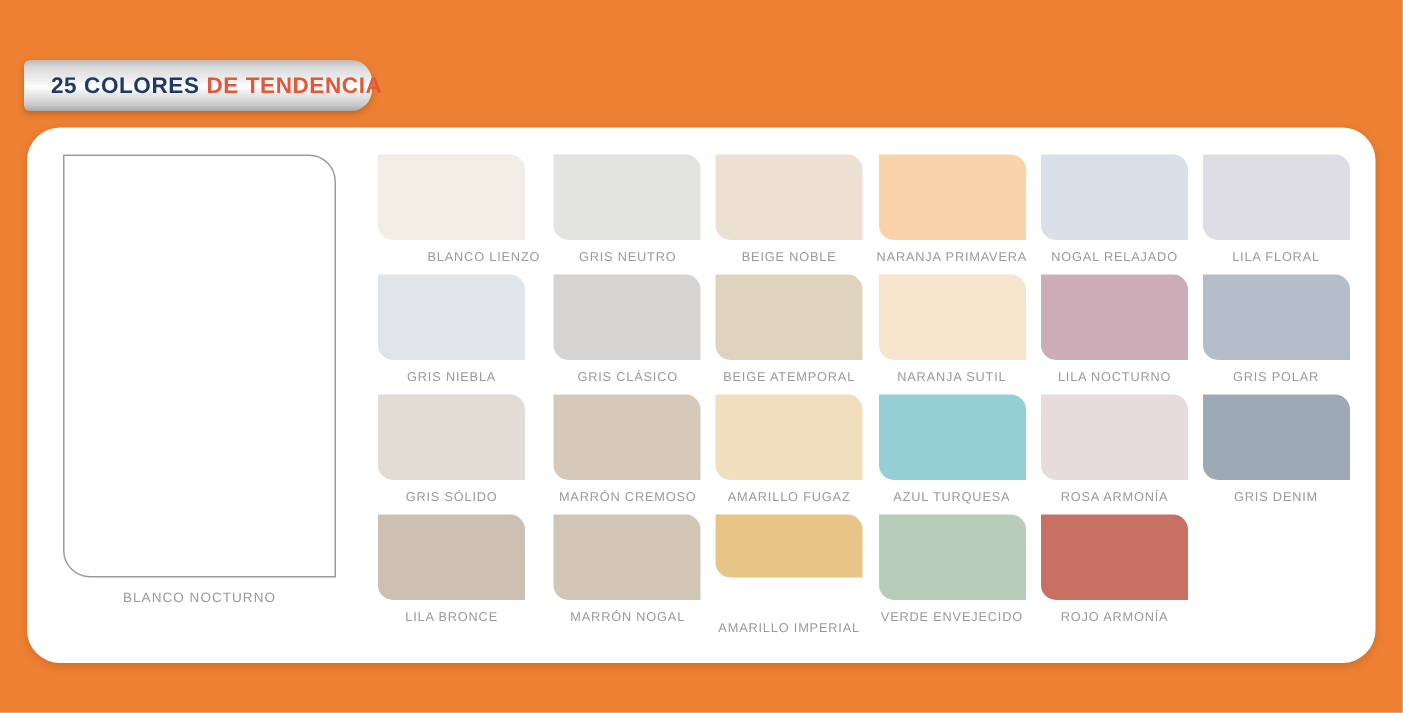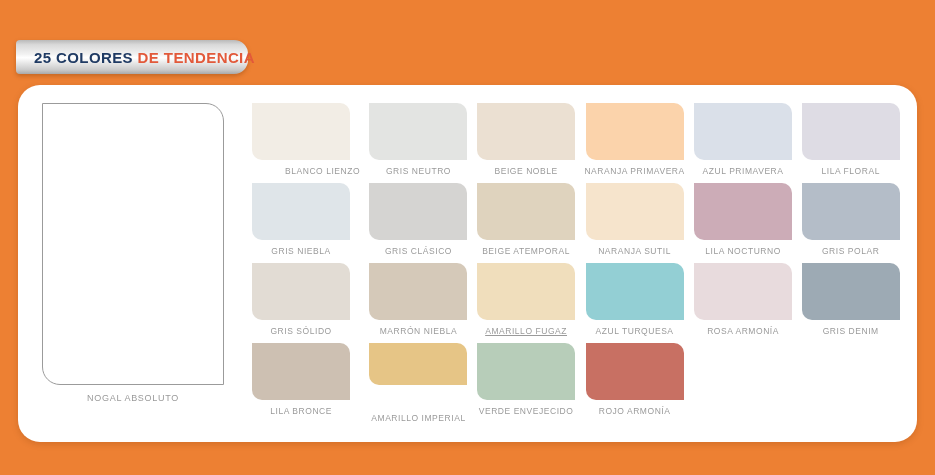--- a/index.html
+++ b/index.html
@@ -129,21 +129,21 @@
     <div class="title-text">
       <span class="title-a" style="color: rgb(31, 58, 99);">25 COLORES</span>
       <span class="title-b" style="color: rgb(226, 89, 58);">DE TENDENCIA</span>
     </div>
   </div>
 
   <div class="card" style="background: rgb(255, 255, 255);">
 
     <div class="feature">
       <div class="feature-chip" style="background: rgb(255, 255, 255); border-color: rgb(155, 155, 155);"></div>
-      <div class="feature-label" style="color: rgb(154, 154, 154);">NOGAL ABSOLUTO</div>
+      <div class="feature-label" style="color: rgb(154, 154, 154);">BLANCO NOCTURNO</div>
     </div>
 
     <div class="grid">
         <div class="cell">
           <div class="chip" style="background: rgb(242, 237, 229);"></div>
           <div class="chip-label" style="color: rgb(154, 154, 154); padding-left: 43px;">BLANCO LIENZO</div>
         </div>
         <div class="cell">
           <div class="chip" style="background: rgb(227, 228, 226);"></div>
           <div class="chip-label" style="color: rgb(154, 154, 154);">GRIS NEUTRO</div>
@@ -151,21 +151,21 @@
         <div class="cell">
           <div class="chip" style="background: rgb(235, 224, 210);"></div>
           <div class="chip-label" style="color: rgb(154, 154, 154);">BEIGE NOBLE</div>
         </div>
         <div class="cell">
           <div class="chip" style="background: rgb(251, 211, 171);"></div>
           <div class="chip-label" style="color: rgb(154, 154, 154);">NARANJA PRIMAVERA</div>
         </div>
         <div class="cell">
           <div class="chip" style="background: rgb(218, 224, 233);"></div>
-          <div class="chip-label" style="color: rgb(154, 154, 154);">AZUL PRIMAVERA</div>
+          <div class="chip-label" style="color: rgb(154, 154, 154);">NOGAL RELAJADO</div>
         </div>
         <div class="cell">
           <div class="chip" style="background: rgb(222, 220, 228);"></div>
           <div class="chip-label" style="color: rgb(154, 154, 154);">LILA FLORAL</div>
         </div>
         <div class="cell">
           <div class="chip" style="background: rgb(223, 229, 233);"></div>
           <div class="chip-label" style="color: rgb(154, 154, 154);">GRIS NIEBLA</div>
         </div>
         <div class="cell">
@@ -187,43 +187,47 @@
         <div class="cell">
           <div class="chip" style="background: rgb(180, 189, 200);"></div>
           <div class="chip-label" style="color: rgb(154, 154, 154);">GRIS POLAR</div>
         </div>
         <div class="cell">
           <div class="chip" style="background: rgb(226, 220, 212);"></div>
           <div class="chip-label" style="color: rgb(154, 154, 154);">GRIS SÓLIDO</div>
         </div>
         <div class="cell">
           <div class="chip" style="background: rgb(213, 201, 185);"></div>
-          <div class="chip-label" style="color: rgb(154, 154, 154);">MARRÓN NIEBLA</div>
+          <div class="chip-label" style="color: rgb(154, 154, 154);">MARRÓN CREMOSO</div>
         </div>
         <div class="cell">
           <div class="chip" style="background: rgb(240, 222, 188);"></div>
-          <div class="chip-label" style="color: rgb(154, 154, 154); text-decoration: underline;">AMARILLO FUGAZ</div>
+          <div class="chip-label" style="color: rgb(154, 154, 154);">AMARILLO FUGAZ</div>
         </div>
         <div class="cell">
           <div class="chip" style="background: rgb(147, 207, 212);"></div>
           <div class="chip-label" style="color: rgb(154, 154, 154);">AZUL TURQUESA</div>
         </div>
         <div class="cell">
           <div class="chip" style="background: rgb(232, 219, 221);"></div>
           <div class="chip-label" style="color: rgb(154, 154, 154);">ROSA ARMONÍA</div>
         </div>
         <div class="cell">
           <div class="chip" style="background: rgb(157, 170, 180);"></div>
           <div class="chip-label" style="color: rgb(154, 154, 154);">GRIS DENIM</div>
         </div>
         <div class="cell">
           <div class="chip" style="background: rgb(205, 192, 178);"></div>
           <div class="chip-label" style="color: rgb(154, 154, 154);">LILA BRONCE</div>
         </div>
         <div class="cell">
+          <div class="chip" style="background: rgb(210, 198, 182);"></div>
+          <div class="chip-label" style="color: rgb(154, 154, 154);">MARRÓN NOGAL</div>
+        </div>
+        <div class="cell">
           <div class="chip" style="background: rgb(230, 197, 134);"></div>
           <div class="chip-label" style="color: rgb(154, 154, 154); margin-top: 28px;">AMARILLO IMPERIAL</div>
         </div>
         <div class="cell">
           <div class="chip" style="background: rgb(183, 205, 185);"></div>
           <div class="chip-label" style="color: rgb(154, 154, 154);">VERDE ENVEJECIDO</div>
         </div>
         <div class="cell">
           <div class="chip" style="background: rgb(200, 112, 99);"></div>
           <div class="chip-label" style="color: rgb(154, 154, 154);">ROJO ARMONÍA</div>

